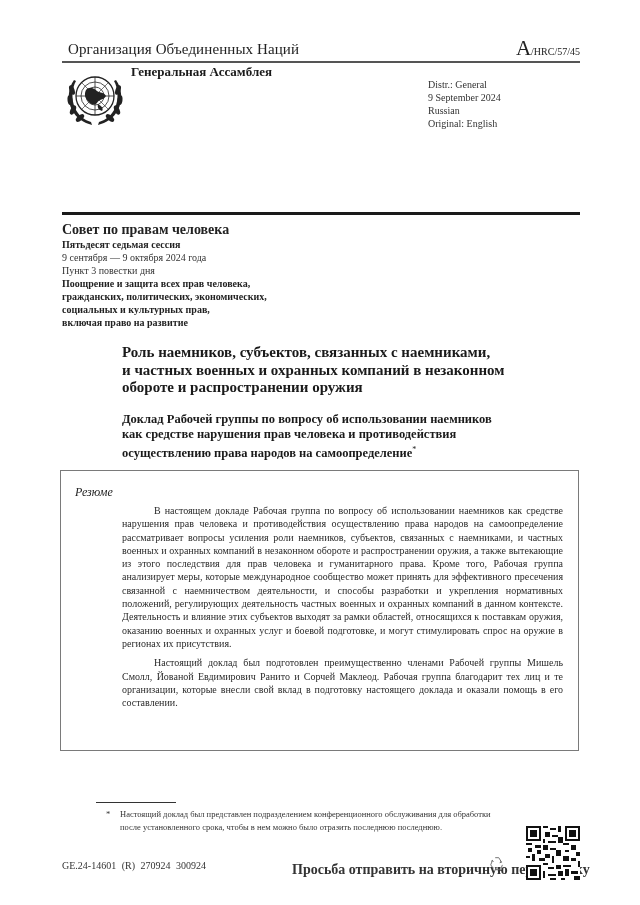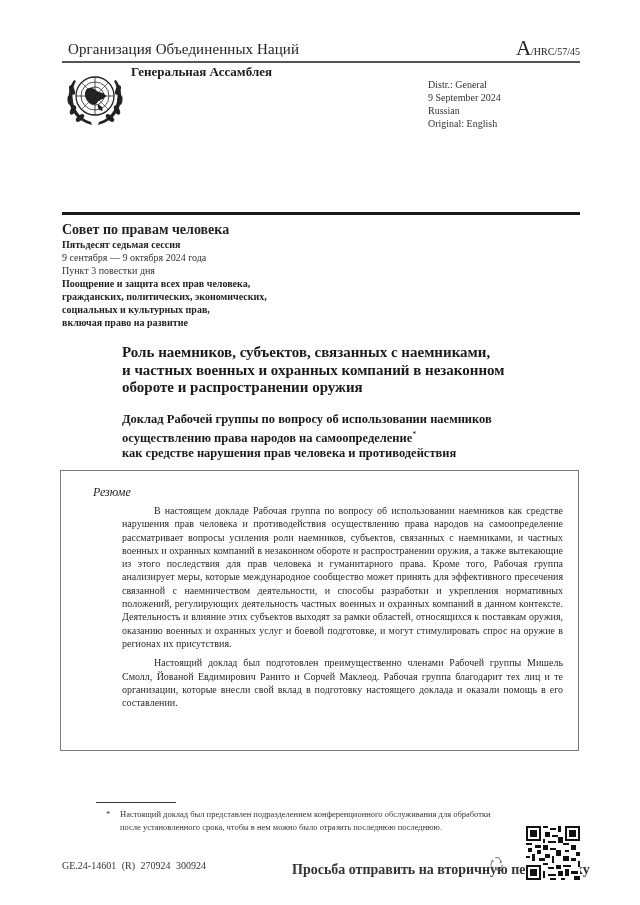--- a/index.html
+++ b/index.html
@@ -55,21 +55,21 @@
       font-size: 12.5px; font-weight: bold; line-height: 15px; color: #1a1a1a;
     }
     .sub-title sup { font-size: 8px; font-weight: normal; vertical-align: super; }
 
     
     .summary-box {
       left: 60px; top: 470px; width: 519px; height: 281px;
       border: 1.5px solid #7a7a7a;
     }
     .summary-label {
-      left: 75px; top: 485px; font-size: 12px; font-style: italic; color: #222; margin-left: 18px;
+      left: 75px; top: 485px; font-size: 12px; font-style: italic; color: #222;
     }
     .summary-text {
       left: 122px; top: 504px; width: 441px;
       font-size: 10px; line-height: 13.3px; color: #2a2a2a; text-align: justify;
     }
     .summary-text p { text-indent: 32px; }
     .summary-text p + p { margin-top: 6px; }
 
     
     .fn-rule {
@@ -151,22 +151,22 @@
 </div>
 
 <div class="abs main-title">
   <div>Роль наемников, субъектов, связанных с наемниками,</div>
   <div>и частных военных и охранных компаний в незаконном</div>
   <div>обороте и распространении оружия</div>
 </div>
 
 <div class="abs sub-title">
   <div>Доклад Рабочей группы по вопросу об использовании наемников</div>
+  <div>как средстве нарушения прав человека и противодействия</div>
   <div><span>осуществлению права народов на самоопределение</span><sup>*</sup></div>
-  <div>как средстве нарушения прав человека и противодействия</div>
 </div>
 
 <div class="abs summary-box"></div>
 <div class="abs summary-label">Резюме</div>
 <div class="abs summary-text">
   <p>В настоящем докладе Рабочая группа по вопросу об использовании наемников как средстве нарушения прав человека и противодействия осуществлению права народов на самоопределение рассматривает вопросы усиления роли наемников, субъектов, связанных с наемниками, и частных военных и охранных компаний в незаконном обороте и распространении оружия, а также вытекающие из этого последствия для прав человека и гуманитарного права. Кроме того, Рабочая группа анализирует меры, которые международное сообщество может принять для эффективного пресечения связанной с наемничеством деятельности, и способы разработки и укрепления нормативных положений, регулирующих деятельность частных военных и охранных компаний в данном контексте. Деятельность и влияние этих субъектов выходят за рамки областей, относящихся к поставкам оружия, оказанию военных и охранных услуг и боевой подготовке, и могут стимулировать спрос на оружие в регионах их присутствия.</p>
   <p>Настоящий доклад был подготовлен преимущественно членами Рабочей группы Мишель Смолл, Йованой Евдимирович Ранито и Сорчей Маклеод. Рабочая группа благодарит тех лиц и те организации, которые внесли свой вклад в подготовку настоящего доклада и оказали помощь в его составлении.</p>
 </div>
 
 <div class="abs fn-rule"></div>

